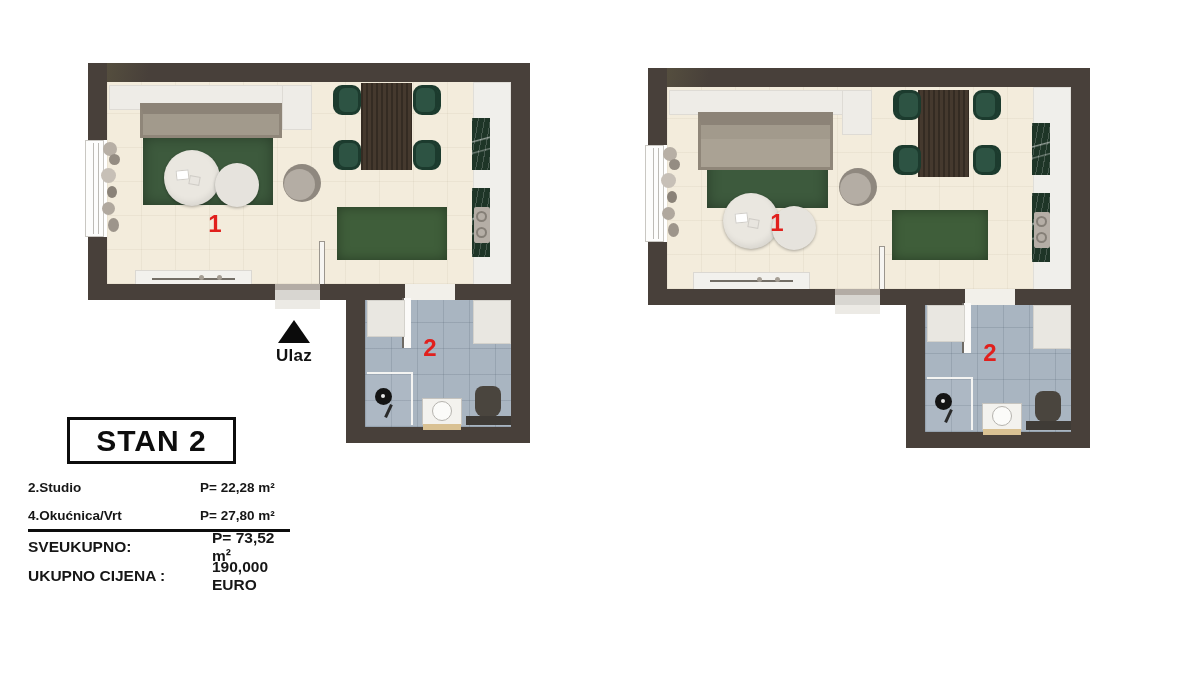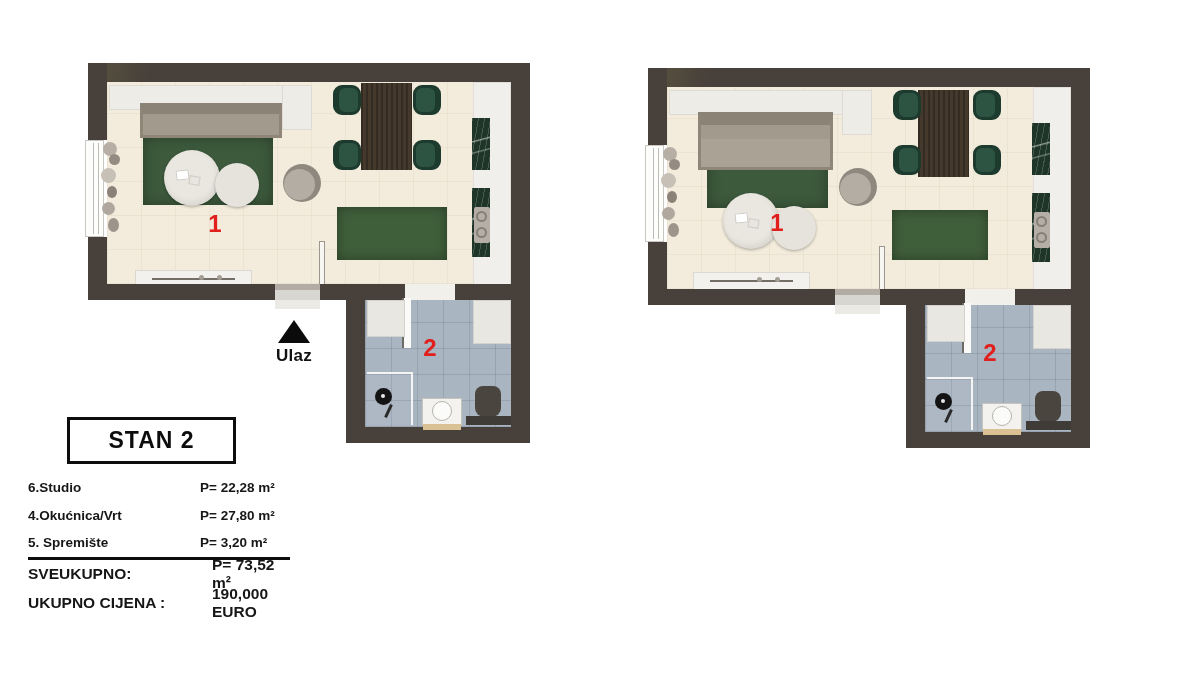--- a/index.html
+++ b/index.html
@@ -123,21 +123,21 @@
   .label-2{left:346px;top:294px;}
 
   .entrance{left:194px;top:278px;width:64px;text-align:center;}
   .entrance .tri{position:relative;margin:0 auto;width:0;height:0;
     border-left:16px solid transparent;border-right:16px solid transparent;border-bottom:23px solid #0b0b0b;}
   .entrance .entrance-label{position:relative;margin-top:3px;font-size:17px;font-weight:bold;color:#111;letter-spacing:.3px;}
 
   
   .titlebox{position:absolute;left:67px;top:417px;width:163px;height:41px;border:3px solid #0d0d0d;
     background:#fff;display:flex;align-items:center;justify-content:center;}
-  .titlebox span{font-size:23px;font-weight:bold;color:#0d0d0d;letter-spacing:1px;}
+  .titlebox span{font-size:30px;font-weight:bold;color:#0d0d0d;letter-spacing:1px;}
 
   .summary{position:absolute;left:28px;top:474px;width:262px;color:#161616;}
   .srow{height:27.5px;display:flex;align-items:center;font-size:13.5px;font-weight:bold;}
   .srow .slabel{width:172px;flex:none;}
   .srow .svalue{flex:1;}
   .srow.line-above{border-top:3.5px solid #0d0d0d;}
   .srow.big{height:29px;font-size:15.5px;gap:12px;}
 </style>
 </head>
 <body>
@@ -305,31 +305,27 @@
   <div class="room-label label-1">1</div>
   <div class="room-label label-2">2</div>
 </div>
 
 <div class="titlebox">
   <span>STAN 2</span>
 </div>
 
 <div class="summary">
   <div class="srow">
-    <span class="slabel">6.Studio</span>
+    <span class="slabel">2.Studio</span>
     <span class="svalue">P= 22,28 m²</span>
   </div>
   <div class="srow">
     <span class="slabel">4.Okućnica/Vrt</span>
     <span class="svalue">P= 27,80 m²</span>
   </div>
-  <div class="srow">
-    <span class="slabel">5. Spremište</span>
-    <span class="svalue">P= 3,20 m²</span>
-  </div>
   <div class="srow line-above big">
     <span class="slabel">SVEUKUPNO:</span>
     <span class="svalue">P= 73,52 m²</span>
   </div>
   <div class="srow big">
     <span class="slabel">UKUPNO CIJENA :</span>
     <span class="svalue">190,000 EURO</span>
   </div>
 </div>
 

